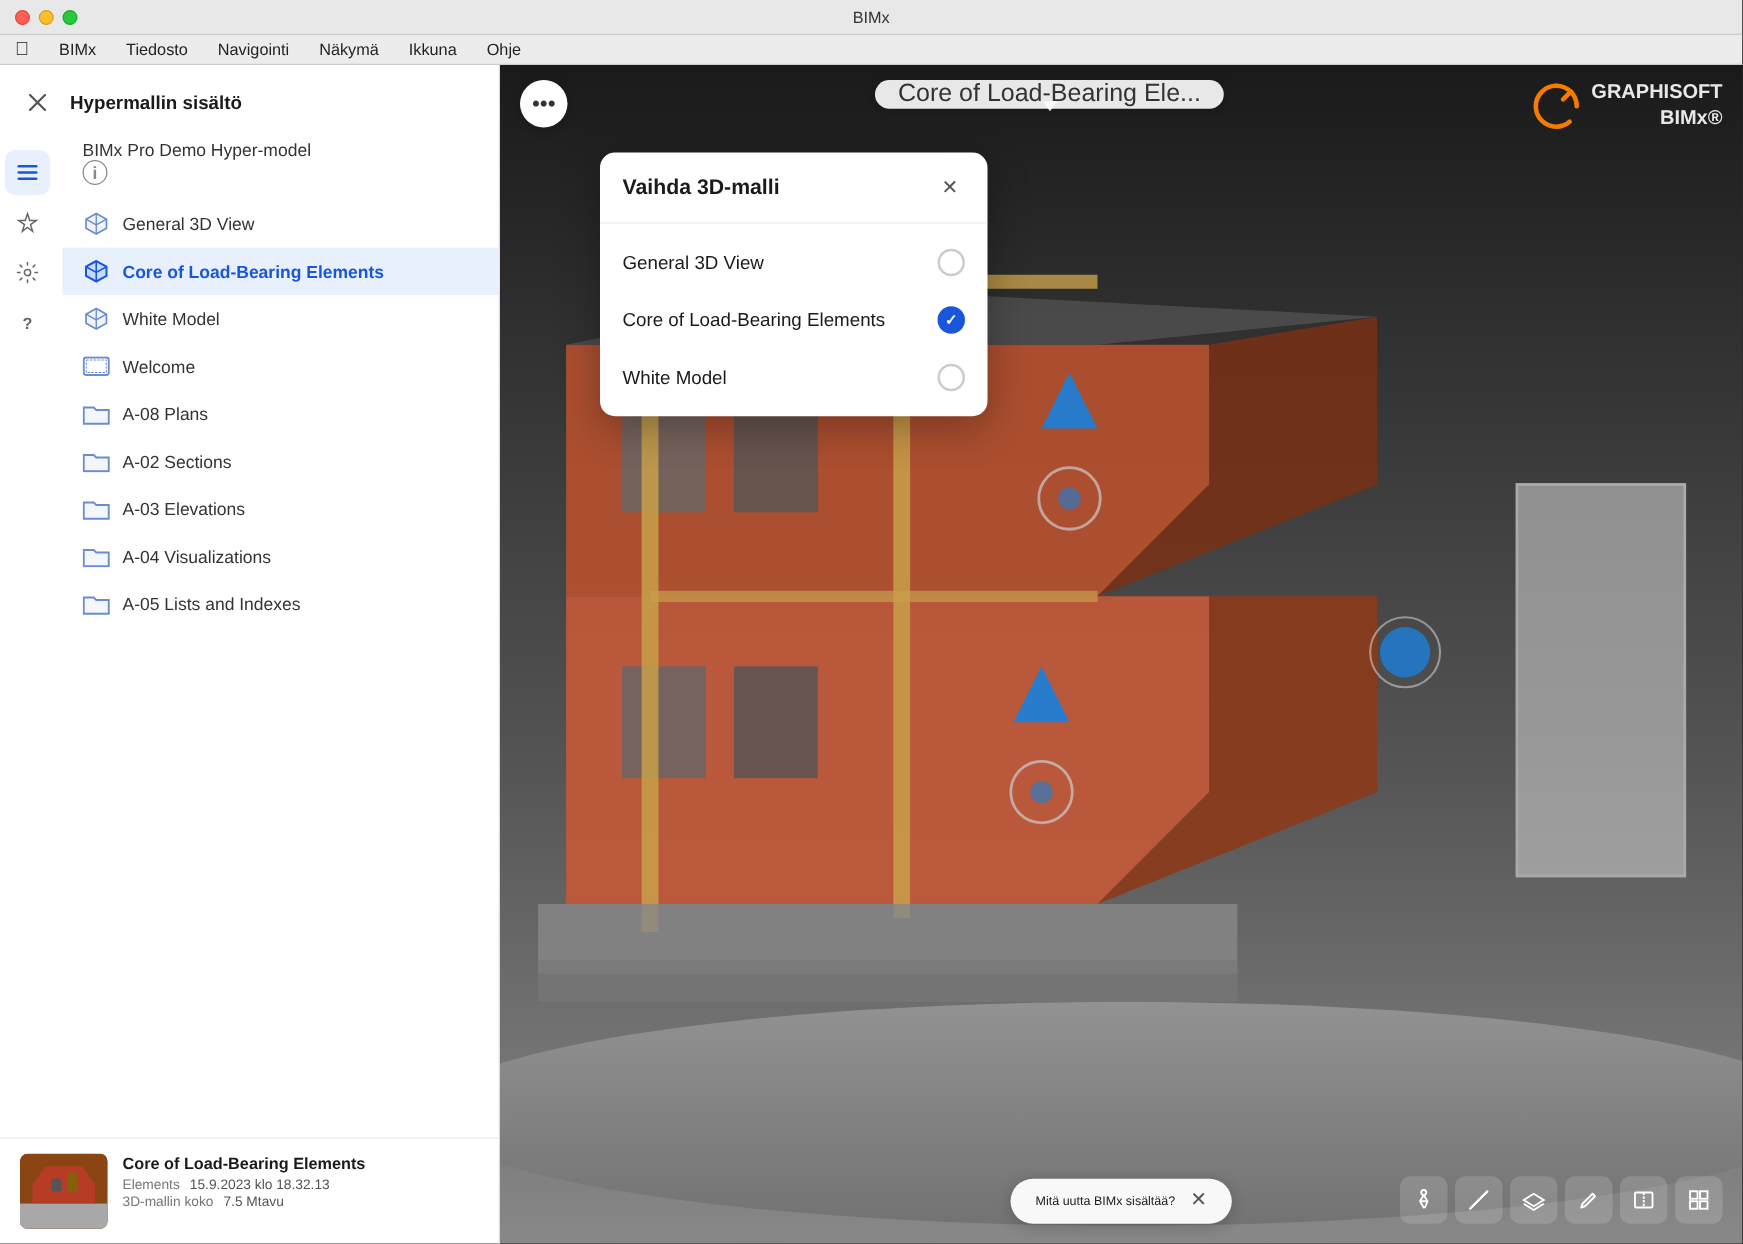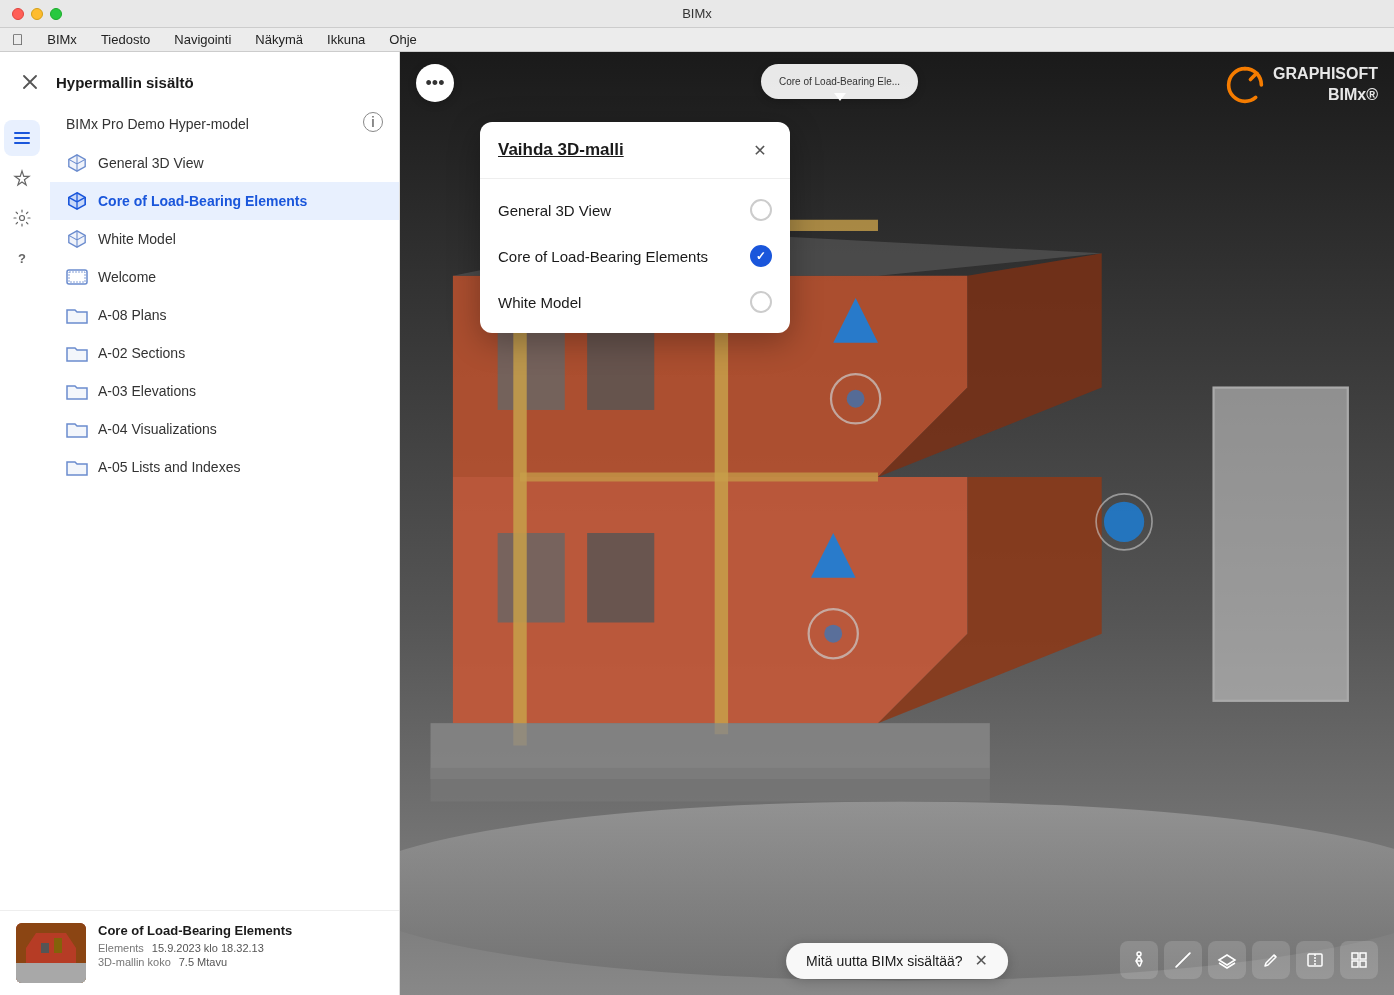--- a/index.html
+++ b/index.html
@@ -135,23 +135,24 @@
 
     
     .sidebar-content {
       padding-left: 50px;
       flex: 1;
       overflow-y: auto;
     }
 
     .model-info {
       display: flex;
-      align-items: flex-end;
+      align-items: flex-start;
       justify-content: space-between;
       padding: 8px 16px 12px 16px;
+      flex-direction: column;
     }
     .model-name {
       font-size: 14px;
       color: #333;
     }
     .info-icon {
       color: #888;
       cursor: pointer;
       font-size: 14px;
       width: 20px;
@@ -282,22 +283,22 @@
       justify-content: center;
       font-size: 18px;
       color: #333;
       box-shadow: 0 2px 8px rgba(0,0,0,0.2);
     }
 
     .model-selector-btn {
       background: rgba(255,255,255,0.9);
       border: none;
       border-radius: 20px;
-      padding: 12px 18px;
-      font-size: 10px;
+      padding: 0 18px;
+      font-size: 20px;
       color: #333;
       cursor: pointer;
       display: flex;
       align-items: flex-end;
       gap: 6px;
       box-shadow: 0 2px 8px rgba(0,0,0,0.2);
       position: relative;
     }
     .model-selector-btn::after {
       content: '';
@@ -344,21 +345,20 @@
       display: flex;
       align-items: center;
       justify-content: space-between;
       padding: 16px 18px;
       border-bottom: 1px solid #eee;
     }
     .modal-title {
       font-size: 17px;
       font-weight: 600;
       color: #1a1a1a;
-      text-decoration: underline;
     }
     .modal-close {
       width: 24px;
       height: 24px;
       border: none;
       background: none;
       cursor: pointer;
       font-size: 16px;
       color: #555;
       display: flex;
@@ -408,21 +408,21 @@
       border-radius: 24px;
       padding: 10px 20px;
       display: flex;
       align-items: center;
       gap: 12px;
       box-shadow: 0 2px 12px rgba(0,0,0,0.2);
       z-index: 20;
       white-space: nowrap;
     }
     .notif-text {
-      font-size: 14px;
+      font-size: 10px;
       font-weight: 500;
       color: #1a1a1a;
       text-align: right;
     }
     .notif-close {
       background: none;
       border: none;
       cursor: pointer;
       font-size: 16px;
       color: #555;

